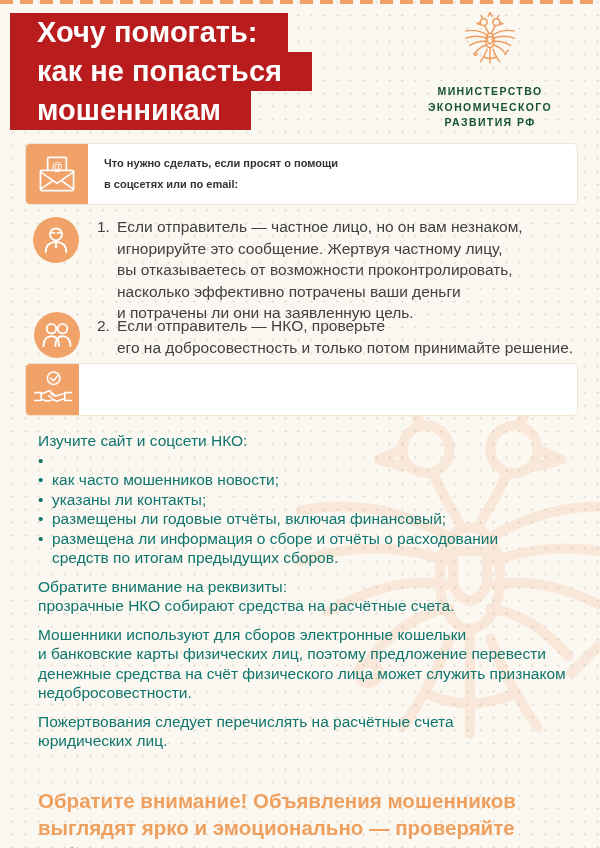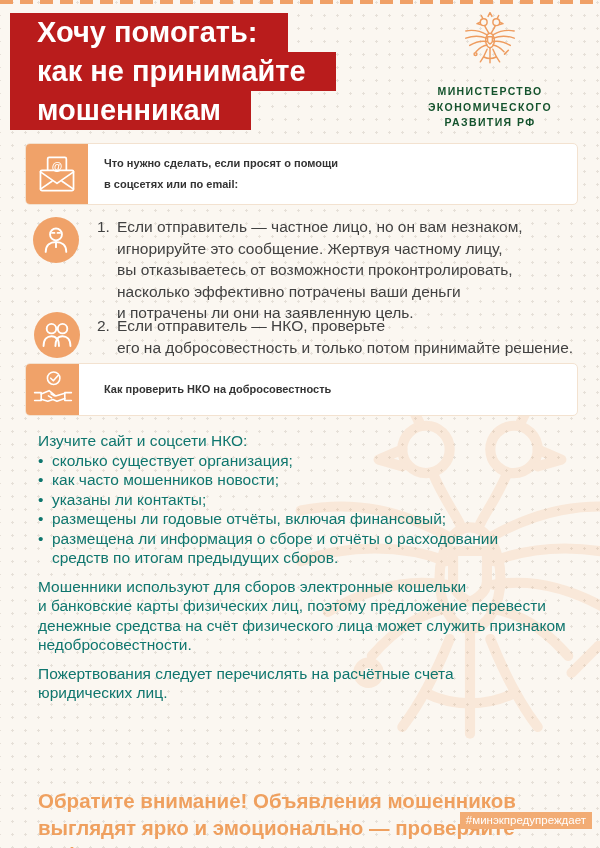--- a/index.html
+++ b/index.html
@@ -161,21 +161,21 @@
 <div class="poster">
   <div class="dot-grid"></div>
   <div class="top-dashes"></div>
 
   <svg class="watermark" viewBox="0 0 120 130">
       <use href="#eagle"></use>
     </svg>
 
   <div class="title-block">
     <div class="title-line">Хочу помогать:</div>
-    <div class="title-line">как не принимайте</div>
+    <div class="title-line">как не попасться</div>
     <div class="title-line">мошенникам</div>
   </div>
 
   <div class="ministry">
     <svg class="logo-eagle" viewBox="0 0 120 130">
         <use href="#eagle"></use>
       </svg>
     <div class="ministry-lines">
       <div>МИНИСТЕРСТВО</div>
       <div>ЭКОНОМИЧЕСКОГО</div>
@@ -242,56 +242,55 @@
         <circle cx="33" cy="14" r="9.5"></circle>
         <path d="M28.5 14 l4 4 l7.5 -8.5"></path>
         <path d="M14 36 H4 M14 36 v12 H4"></path>
         <path d="M50 36 h10 M50 36 v12 h10"></path>
         <path d="M14 38 L26 33 L36 41 L50 37"></path>
         <path d="M14 46 L24 49 L32 46.5 L38 49 L50 45"></path>
         <path d="M25 41 l5 3 M29 38 l5 3"></path>
       </g>
         </svg>
     </div>
-    <div class="section-heading">Как проверить НКО на добросовестность</div>
   </div>
 
   <div class="body-copy">
     <div class="intro">Изучите сайт и соцсети НКО:</div>
     <div class="bullets">
       <div class="bullet-row">
         <span class="bullet-mark">•</span>
-        <span class="bullet-text">сколько существует организация;</span>
       </div>
       <div class="bullet-row">
         <span class="bullet-mark">•</span>
         <span class="bullet-text">как часто мошенников новости;</span>
       </div>
       <div class="bullet-row">
         <span class="bullet-mark">•</span>
         <span class="bullet-text">указаны ли контакты;</span>
       </div>
       <div class="bullet-row">
         <span class="bullet-mark">•</span>
         <span class="bullet-text">размещены ли годовые отчёты, включая финансовый;</span>
       </div>
       <div class="bullet-row">
         <span class="bullet-mark">•</span>
         <span class="bullet-text">размещена ли информация о сборе и отчёты о расходовании
 средств по итогам предыдущих сборов.</span>
       </div>
     </div>
+    <div class="para">Обратите внимание на реквизиты:
+прозрачные НКО собирают средства на расчётные счета.</div>
     <div class="para">Мошенники используют для сборов электронные кошельки
 и банковские карты физических лиц, поэтому предложение перевести
 денежные средства на счёт физического лица может служить признаком
 недобросовестности.</div>
     <div class="para">Пожертвования следует перечислять на расчётные счета
 юридических лиц.</div>
   </div>
 
   <div class="warning">
     <div>Обратите внимание! Объявления мошенников</div>
     <div>выглядят ярко и эмоционально — проверяйте</div>
     <div>информацию, прежде чем сделать пожертвование.</div>
   </div>
 
-  <div class="hashtag">#минэкпредупреждает</div>
 </div>
 
 </body></html>

